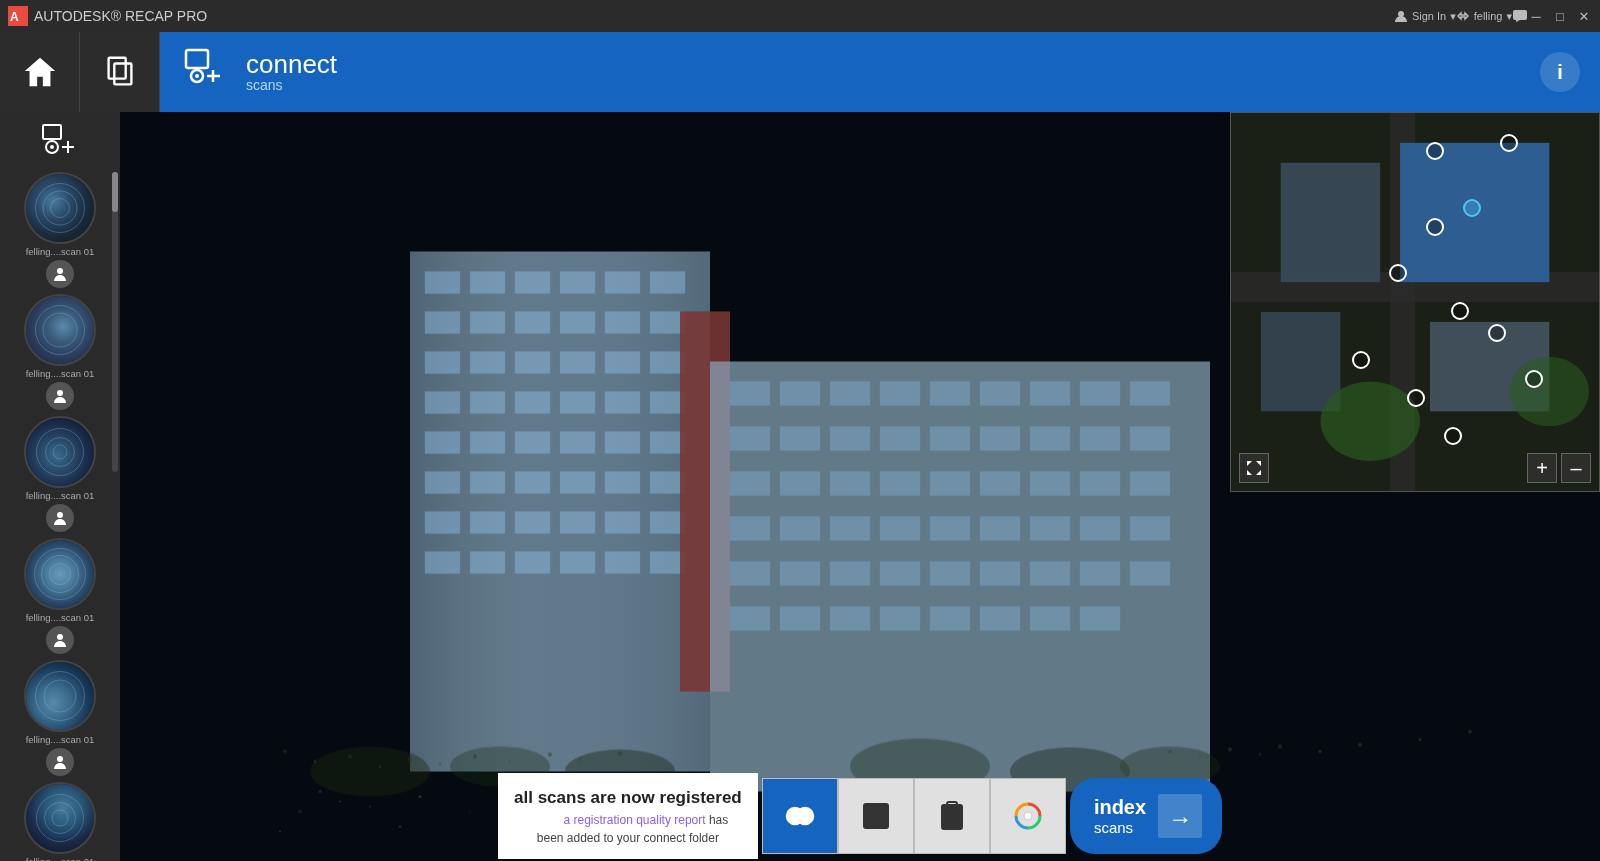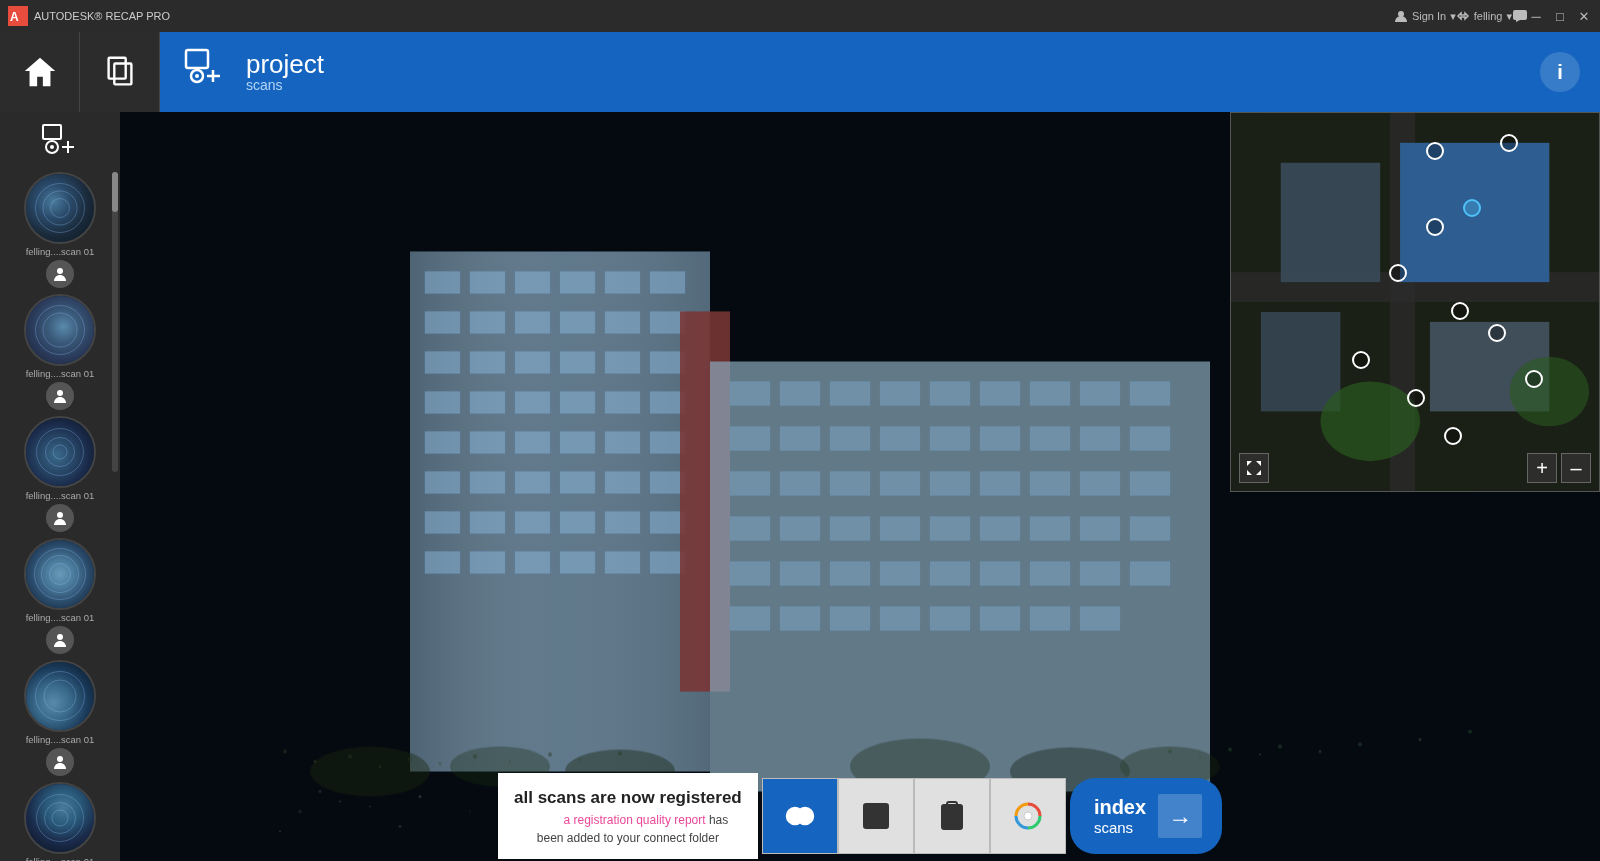--- a/index.html
+++ b/index.html
@@ -5,21 +5,21 @@
     * { margin: 0; padding: 0; box-sizing: border-box; }
     body { width: 1600px; height: 861px; overflow: hidden; font-family: 'Segoe UI', Arial, sans-serif; background: #1a1a1a; }
 
     
     #titlebar {
       width: 100%; height: 32px; background: #2b2b2b; display: flex; align-items: center;
       padding: 0 8px; justify-content: space-between;
     }
     #titlebar-left { display: flex; align-items: center; gap: 6px; }
     #titlebar-logo { width: 20px; height: 20px; }
-    #titlebar-title { color: #ccc; font-size: 11px; }
+    #titlebar-title { color: #ccc; font-size: 14px; }
     #titlebar-right { display: flex; align-items: center; }
     .titlebar-btn { color: #bbb; font-size: 11px; cursor: pointer; display: flex; align-items: center; gap: 4px; }
     .window-controls { display: flex; gap: 8px; }
     .win-ctrl { width: 16px; height: 16px; display: flex; align-items: center; justify-content: center; cursor: pointer; color: #bbb; font-size: 13px; }
 
     
     #header {
       width: 100%; height: 80px; background: #1565c0; display: flex; align-items: center; gap: 0;
     }
     .header-icon-btn {
@@ -135,21 +135,21 @@
       position: absolute; bottom: 0; left: 0; right: 0; height: 90px;
       display: flex; align-items: center; justify-content: center; gap: 0;
     }
 
     
     #notification {
       background: white; padding: 12px 16px; max-width: 260px; font-size: 12px;
       line-height: 1.5; text-align: center; margin-right: 4px;
     }
     #notification .notif-title { font-weight: bold; font-size: 17px; color: #222; }
-    #notification .notif-link { color: #ec4899; cursor: pointer; text-decoration: none; margin-left: 36px; }
+    #notification .notif-link { color: #8b5cf6; cursor: pointer; text-decoration: none; margin-left: 36px; }
     #notification .notif-rest { color: #444; }
 
     .tool-btn {
       width: 76px; height: 76px; background: #e0e0e0; border: 1px solid #bbb;
       display: flex; align-items: center; justify-content: center; cursor: pointer;
     }
     .tool-btn.active { background: #1565c0; }
     .tool-btn.active svg { fill: white; }
     .tool-btn svg { width: 38px; height: 38px; fill: #333; }
 
@@ -225,21 +225,21 @@
   <div id="header-title-area">
     <div id="header-register-icon">
       <svg width="52" height="52" viewBox="0 0 52 52" fill="none" xmlns="http://www.w3.org/2000/svg">
         <rect x="6" y="6" width="22" height="18" rx="2" fill="none" stroke="white" stroke-width="2.5"></rect>
         <circle cx="17" cy="32" r="6" fill="none" stroke="white" stroke-width="2.5"></circle>
         <circle cx="17" cy="32" r="2" fill="white"></circle>
         <path d="M27 32 L40 32 M33 26 L33 38" stroke="white" stroke-width="2.5"></path>
       </svg>
     </div>
     <div id="header-text">
-      <span id="header-main-title">project</span>
+      <span id="header-main-title">connect</span>
       <span id="header-sub-title">scans</span>
     </div>
     <div style="flex:1"></div>
     <div id="header-info-btn">i</div>
   </div>
 </div>
 
 <div id="main">
 
   <div id="sidebar">

